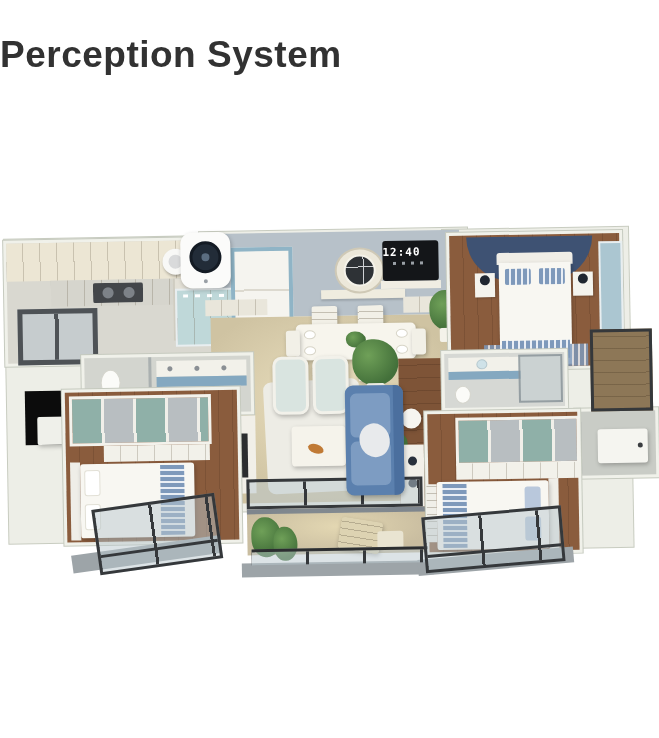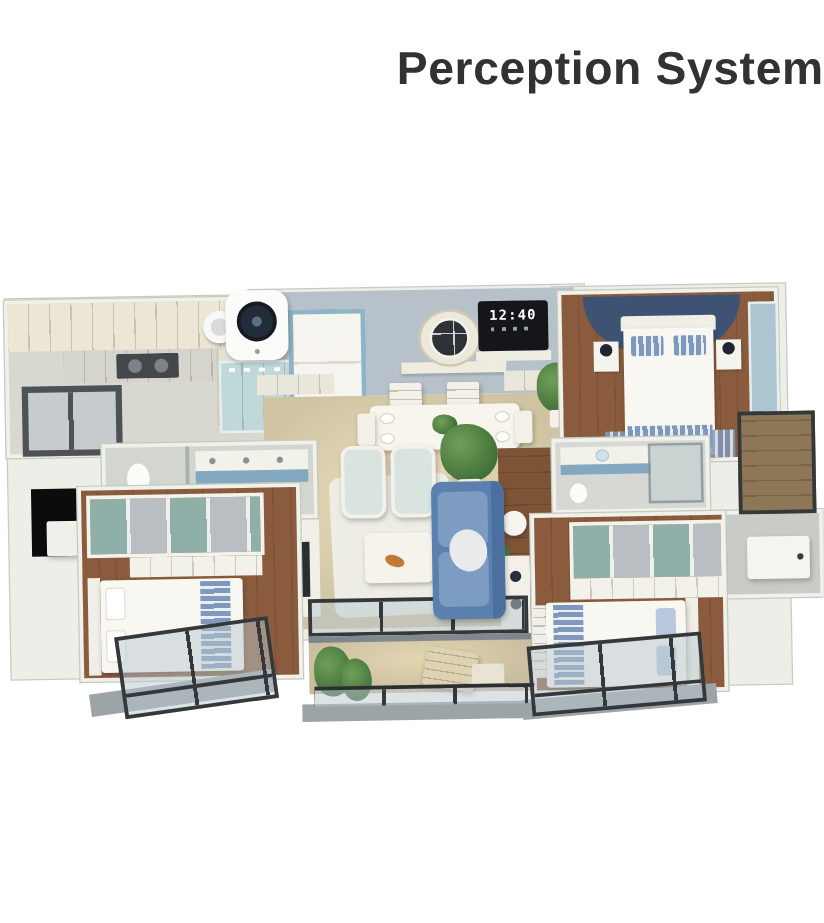--- a/index.html
+++ b/index.html
@@ -1,18 +1,18 @@
 <!DOCTYPE html>
 <html style="--title: #323232; --wallblue: #b7c1c9; --navy: #3e5273; --sofa: #5b80ae; --wood: #8a5c3d; --wood-dark: #7e5437; --living: #cfc3a2; --cabinet-blue: #bfd8d9; --door-teal: #8fb0a8; --frame-dark: #35383b; --apron: #9da4a8;"><head>
 <meta charset="utf-8">
 <style>
   html,body{margin:0;padding:0;background:#ffffff;}
   .page{position:relative;width:659px;height:738px;background:#fff;overflow:hidden;
         font-family:"Liberation Sans",sans-serif;}
-  .title{position:absolute;top:34px;left:0;width:100%;text-align:right;
+  .title{position:absolute;top:34px;left:0;width:100%;text-align:left;
          font-size:37px;font-weight:700;color:var(--title,#323232);letter-spacing:.5px;}
   .scene{position:absolute;left:7px;top:230px;width:648px;height:345px;
          transform:rotate(-1deg);}
   .a{position:absolute;box-sizing:border-box;}
   .base{background:#edeee7;box-shadow:0 0 0 1px #c8ccc0;}
   .room{box-shadow:0 0 0 3px #f0f1ea,0 0 0 4px #c6cabf;}
   .wood{background-color:var(--wood,#8a5c3d);
         background-image:repeating-linear-gradient(90deg,rgba(60,35,20,0) 0 13px,rgba(60,35,20,.18) 13px 14px);}
   .woodd{background-color:var(--wood-dark,#7e5437);
         background-image:repeating-linear-gradient(0deg,rgba(50,28,15,0) 0 12px,rgba(50,28,15,.2) 12px 13px);}
@@ -22,21 +22,21 @@
   .framed{border:3px solid var(--frame-dark,#35383b);}
   .mull{background-image:repeating-linear-gradient(90deg,rgba(0,0,0,0) 0 54px,var(--frame-dark,#35383b) 54px 57px);}
   .sh{box-shadow:1px 2px 4px rgba(0,0,0,.25);}
   .doors{border:3px solid #f3f2ec;
          background:repeating-linear-gradient(90deg,var(--door-teal,#8fb0a8) 0 29px,#f0efe9 29px 32px,#b8bec1 32px 61px,#f0efe9 61px 64px);}
   .stripe{background:repeating-linear-gradient(90deg,#7e99bb 0 4px,#e9eef5 4px 6px);}
   .stripeV{background:repeating-linear-gradient(0deg,#7e99bb 0 4px,#e9eef5 4px 6px);}
   .plant{background:radial-gradient(circle at 35% 35%,#6fa058,#43703a 72%);border-radius:45% 55% 50% 50%;}
   .white{background:#f4f2ea;}
   .plate{position:absolute;width:10px;height:7px;background:#fff;border:1px solid #d8d5c8;border-radius:50%;}
-  .disp-time{color:#fff;font-size:11px;font-weight:700;text-align:center;margin-top:5px;letter-spacing:1px;
+  .disp-time{color:#fff;font-size:11px;font-weight:700;margin-top:5px;letter-spacing:1px;
              font-family:"DejaVu Sans Mono",monospace;}
   .disp-sub{height:3px;margin:3px 10px 0 10px;
             background-image:repeating-linear-gradient(90deg,#9aa0a6 0 3px,rgba(0,0,0,0) 3px 9px);}
 </style>
 </head>
 <body>
 
 <div class="page">
   <div class="title">Perception System</div>
 

